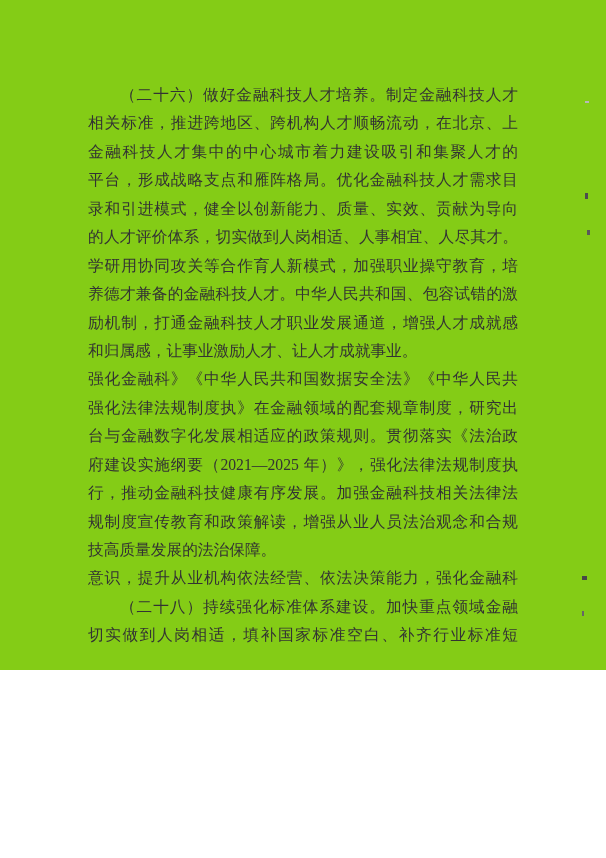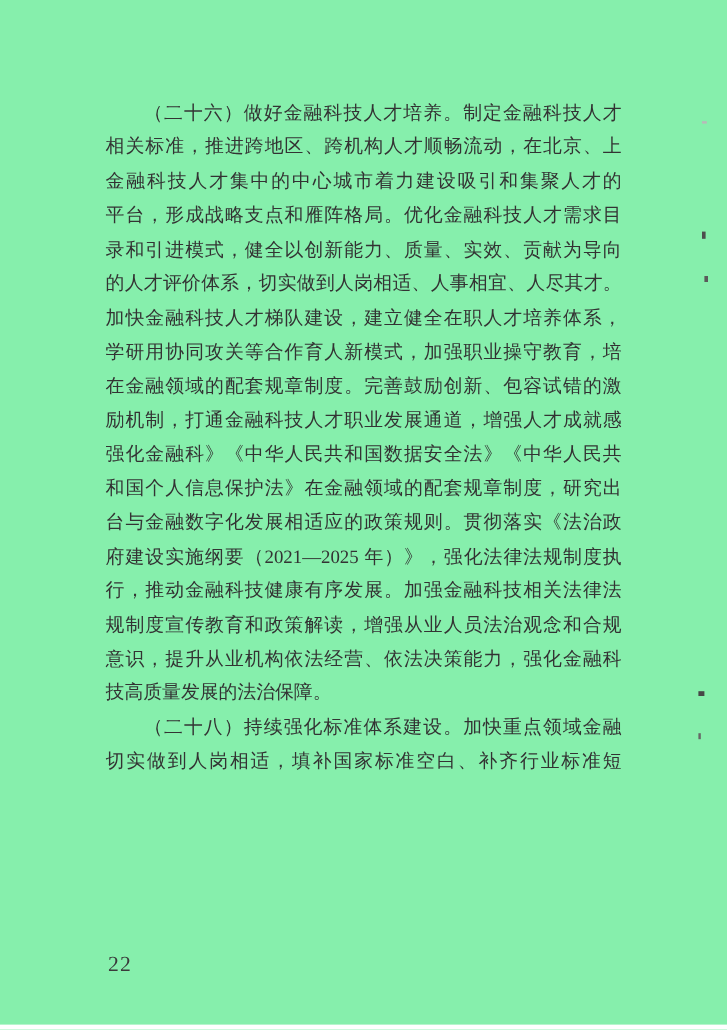--- a/index.html
+++ b/index.html
@@ -3,22 +3,22 @@
 <meta charset="utf-8">
 <style>
   html, body {
     margin: 0;
     padding: 0;
     background: #ffffff;
   }
   .page {
     position: relative;
     width: 606px;
-    height: 854px;
-    background: #86efac;
+    height: 670px;
+    background: #84cc16;
     overflow: hidden;
     font-family: "Liberation Serif", "DejaVu Serif", serif;
   }
   .text-block {
     position: absolute;
     left: 88px;
     top: 81px;
     width: 430px;
   }
   .line {
@@ -61,32 +61,32 @@
 <body>
 
 <div class="page">
   <div class="text-block">
     <div class="line indent">（二十六）做好金融科技人才培养。制定金融科技人才</div>
     <div class="line">相关标准，推进跨地区、跨机构人才顺畅流动，在北京、上</div>
     <div class="line">金融科技人才集中的中心城市着力建设吸引和集聚人才的</div>
     <div class="line">平台，形成战略支点和雁阵格局。优化金融科技人才需求目</div>
     <div class="line">录和引进模式，健全以创新能力、质量、实效、贡献为导向</div>
     <div class="line">的人才评价体系，切实做到人岗相适、人事相宜、人尽其才。</div>
-    <div class="line">加快金融科技人才梯队建设，建立健全在职人才培养体系，</div>
     <div class="line">学研用协同攻关等合作育人新模式，加强职业操守教育，培</div>
-    <div class="line">在金融领域的配套规章制度。完善鼓励创新、包容试错的激</div>
+    <div class="line">养德才兼备的金融科技人才。中华人民共和国、包容试错的激</div>
     <div class="line">励机制，打通金融科技人才职业发展通道，增强人才成就感</div>
+    <div class="line para-end">和归属感，让事业激励人才、让人才成就事业。</div>
     <div class="line">强化金融科》《中华人民共和国数据安全法》《中华人民共</div>
-    <div class="line">和国个人信息保护法》在金融领域的配套规章制度，研究出</div>
+    <div class="line">强化法律法规制度执》在金融领域的配套规章制度，研究出</div>
     <div class="line">台与金融数字化发展相适应的政策规则。贯彻落实《法治政</div>
     <div class="line">府建设实施纲要（2021—2025 年）》，强化法律法规制度执</div>
     <div class="line">行，推动金融科技健康有序发展。加强金融科技相关法律法</div>
     <div class="line">规制度宣传教育和政策解读，增强从业人员法治观念和合规</div>
+    <div class="line para-end">技高质量发展的法治保障。</div>
     <div class="line">意识，提升从业机构依法经营、依法决策能力，强化金融科</div>
-    <div class="line para-end">技高质量发展的法治保障。</div>
     <div class="line indent">（二十八）持续强化标准体系建设。加快重点领域金融</div>
     <div class="line">切实做到人岗相适，填补国家标准空白、补齐行业标准短</div>
   </div>
 
   <div class="page-number">22</div>
 
   <div class="speck s1"></div>
   <div class="speck s2"></div>
   <div class="speck s3"></div>
   <div class="speck s4"></div>

